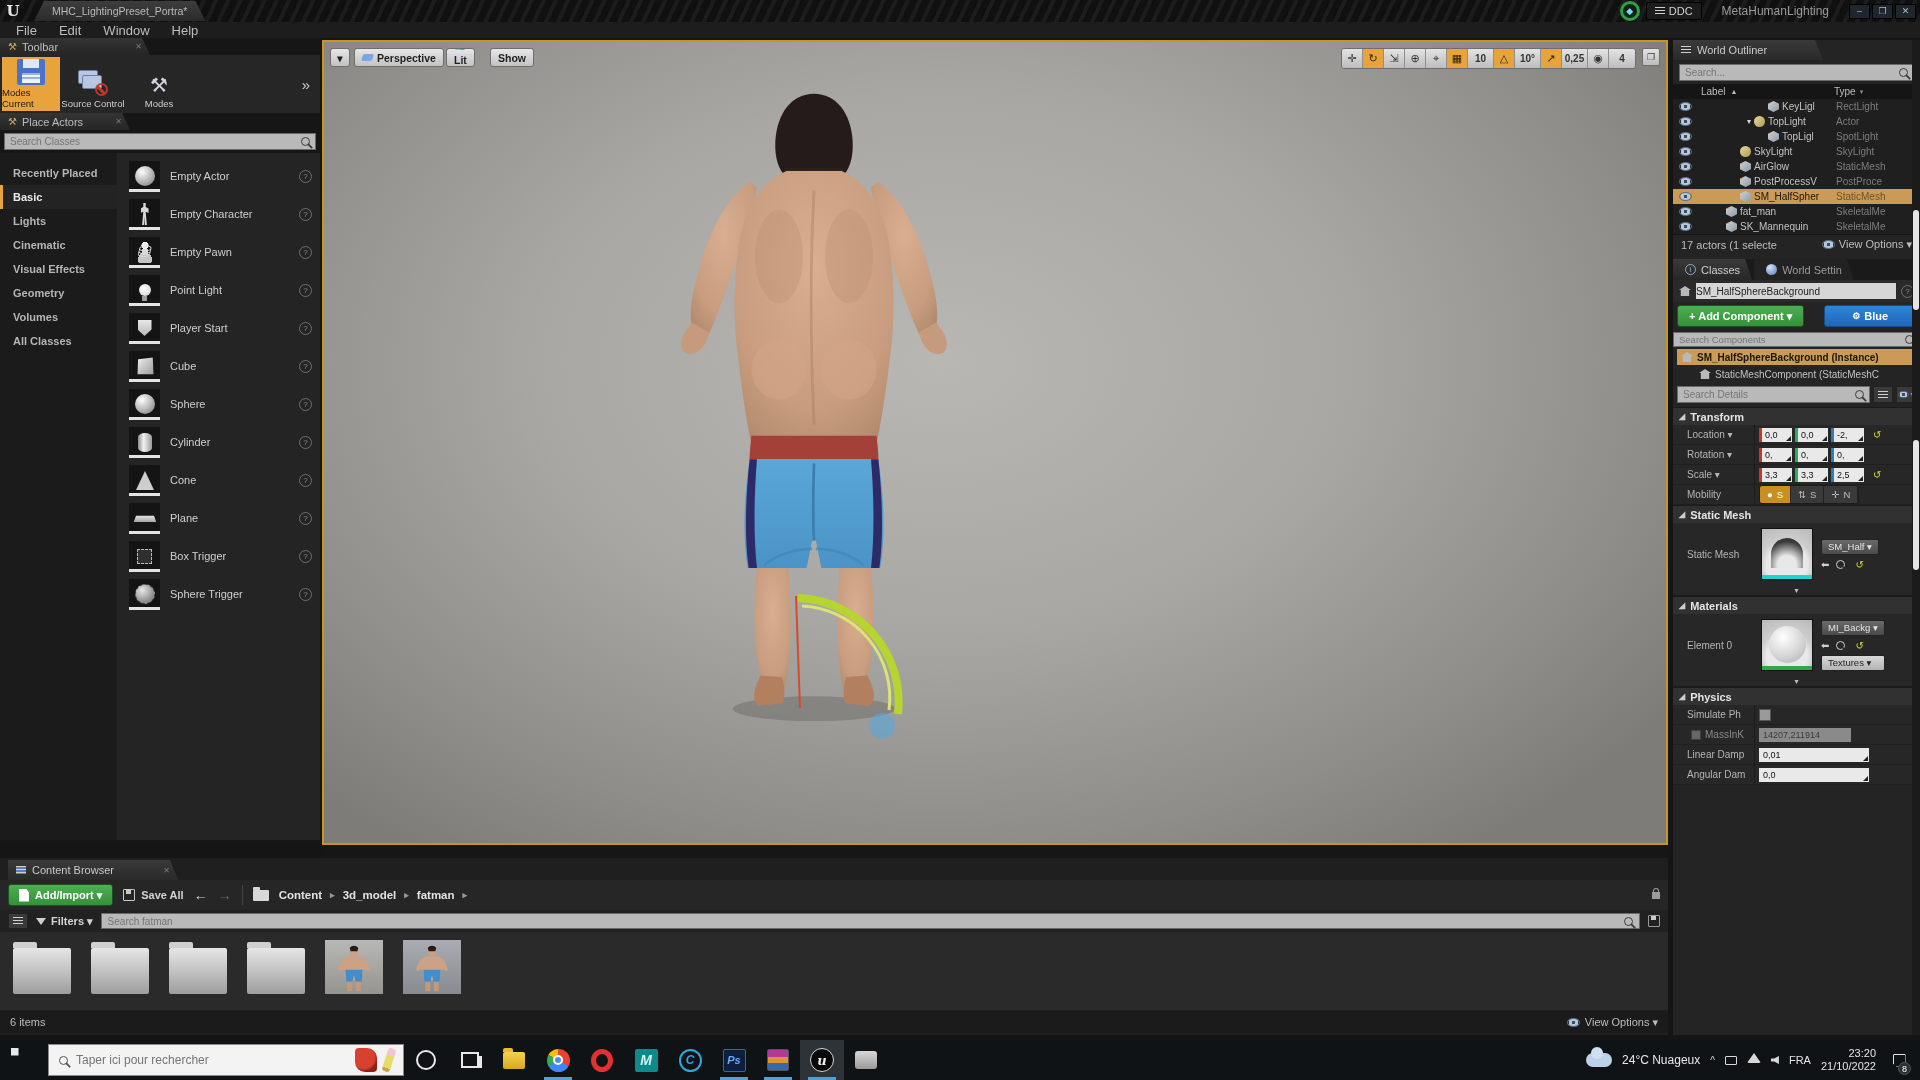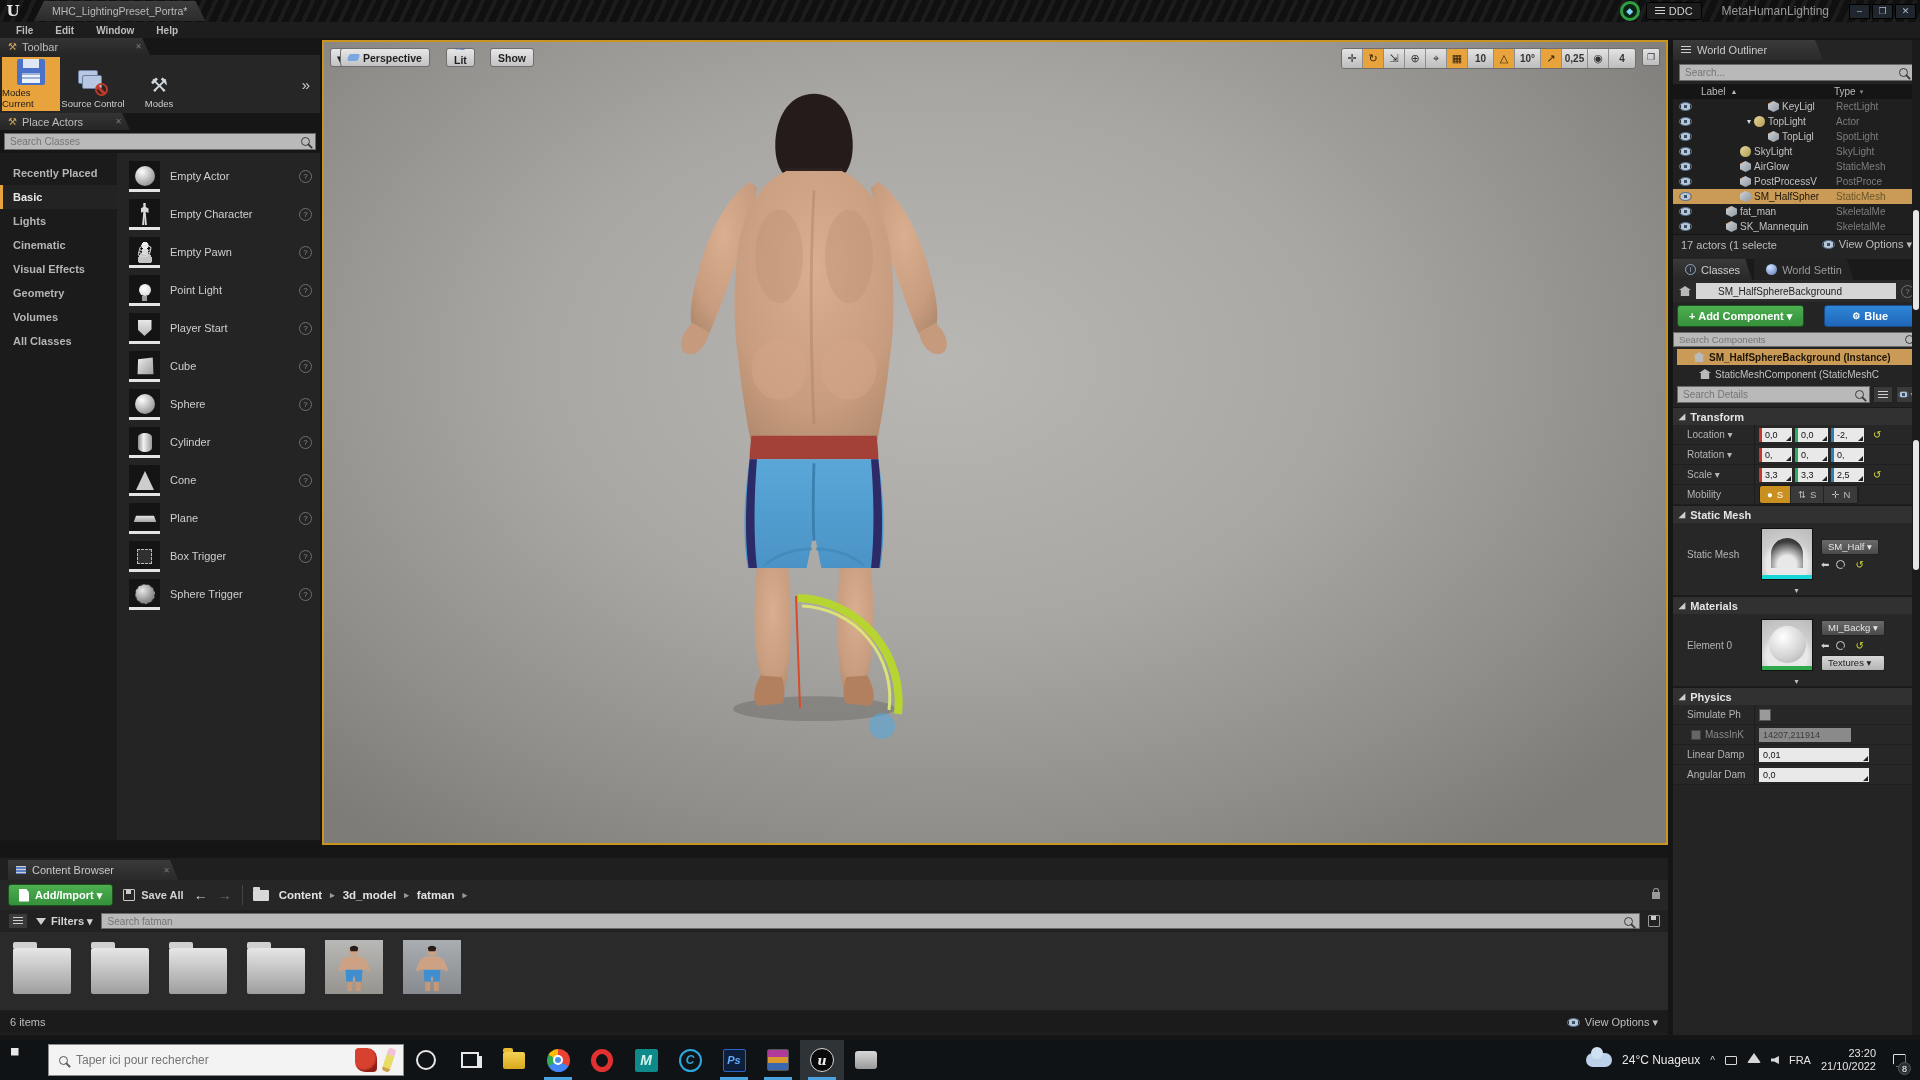--- a/index.html
+++ b/index.html
@@ -22,21 +22,21 @@
     display:flex; align-items:center; gap:4px; color:#d0d0d0; }
   .list-ic { width:10px; height:8px; background:linear-gradient(#cfcfcf 0 1.5px, transparent 1.5px 3px,#cfcfcf 3px 4.5px, transparent 4.5px 6px,#cfcfcf 6px 7.5px, transparent 7.5px); }
   .proj-name { color:#9a9a9a; font-size:12px; padding:0 14px; }
   .win-btns { display:flex; gap:2px; margin-right:4px; }
   .win-btn { width:21px; height:15px; background:#20262e; color:#aebbc8; font-size:9px;
     display:flex; align-items:center; justify-content:center; border:1px solid #000; }
 
   
   .menubar { position:absolute; left:0; top:22px; width:1920px; height:16px; background:#1d1d1d;
     display:flex; align-items:center; gap:2px; padding-left:6px; }
-  .menu-item { padding:0 10px; color:#bdbdbd; font-size:10px;font-weight:bold; }
+  .menu-item { padding:0 10px; color:#bdbdbd; font-size:13px; }
 
   
   .left-zone { position:absolute; left:0; top:38px; width:320px; height:807px; background:#161616; }
   .panel-tab { height:17px; display:flex; align-items:center; gap:5px; padding:0 8px; width:150px;
     background:linear-gradient(#343434,#262626); color:#bdbdbd; clip-path:polygon(0 0, calc(100% - 8px) 0, 100% 100%, 0 100%); }
   .tool-glyph { color:#c9a35a; font-size:10px; }
   .tab-x { color:#777; margin-left:auto; font-size:8px; }
   .toolbar-btns { height:58px; background:#262626; display:flex; align-items:stretch; padding:2px 0 2px 2px; }
   .tb-btn { width:66px; display:flex; flex-direction:column; align-items:center; justify-content:flex-end;
     padding-bottom:2px; gap:2px; color:#cfcfcf; font-size:9.5px; position:relative; }
@@ -85,21 +85,21 @@
   .th-cone i { width:0; height:0; border-left:9px solid transparent; border-right:9px solid transparent; border-bottom:19px solid #cdcdcd; }
   .th-plane i { width:20px; height:9px; background:linear-gradient(#e6e6e6,#a8a8a8); transform:perspective(30px) rotateX(48deg); }
   .th-boxtrigger i { width:15px; height:15px; border:1.5px dashed #bbb; background:rgba(200,200,200,.15); }
 
   
   .viewport { position:absolute; left:322px; top:40px; width:1346px; height:805px;
     border:2px solid #c9951f; background:radial-gradient(ellipse 900px 600px at 46% 40%, #b9b7b4 0%, #a9a7a4 45%, #8f8d8a 80%, #7e7c79 100%); overflow:hidden; }
   .vp-btn { position:absolute; top:6px; height:19px; background:linear-gradient(#e7e7e7,#c2c2c2); border:1px solid #6e6e6e;
     border-radius:3px; display:flex; align-items:center; gap:4px; padding:0 7px; color:#1f1f1f; font-weight:bold; font-size:10.5px; }
   .vp-caret-btn { left:6px; width:20px; justify-content:center; }
-  .vp-persp { left:16px;text-align:right; } .vp-lit { left:122px;flex-direction:column; } .vp-show { left:166px; }
+  .vp-persp { left:30px;text-align:right; } .vp-lit { left:122px;flex-direction:column; } .vp-show { left:166px; }
   .persp-ic { width:11px; height:7px; background:#7aa7e0; border-radius:2px; transform:skewX(-18deg); }
   .lit-ic { width:10px; height:10px; border-radius:50%; background:radial-gradient(circle at 35% 30%, #9fc4ff, #2c55c4); }
   .vp-tools { position:absolute; top:6px; right:30px; display:flex; gap:3px; }
   .vpt-group { display:flex; border:1px solid #6e6e6e; border-radius:3px; overflow:hidden; }
   .vpt { width:21px; height:19px; background:linear-gradient(#e3e3e3,#bdbdbd); display:flex; align-items:center; justify-content:center;
     color:#333; font-size:11px; border-right:1px solid #8e8e8e; }
   .vpt:last-child { border-right:0; }
   .vpt.on { background:#e8a33d; color:#2b1d05; }
   .vpt.num { font-size:10px; font-weight:bold; width:26px; }
   .vp-max { position:absolute; top:6px; right:6px; width:18px; height:18px; border:1px solid #6e6e6e; border-radius:2px;
@@ -136,30 +136,30 @@
   .wo-footer { height:20px; display:flex; align-items:center; padding:0 8px; color:#bdbdbd; background:#242424; border-top:1px solid #151515; }
   .wo-footer .vopt { margin-left:auto; display:flex; align-items:center; gap:4px; }
 
   .det-tabs { display:flex; margin-top:5px; height:21px; background:#1a1a1a; }
   .det-tab { display:flex; align-items:center; gap:5px; padding:0 12px; background:linear-gradient(#3a3a3a,#272727);
     clip-path:polygon(0 0, calc(100% - 7px) 0, 100% 100%, 0 100%); color:#cfcfcf; }
   .det-tab.dim { background:#222; color:#9a9a9a; margin-left:2px; }
   .info-ic { width:11px; height:11px; border-radius:50%; border:1px solid #8fa8c8; color:#8fa8c8; font-size:8px; display:flex; align-items:center; justify-content:center; }
   .globe-ic { width:11px; height:11px; border-radius:50%; background:radial-gradient(circle at 35% 30%, #cfe2ff, #5c78b8); }
   .det-name { height:22px; display:flex; align-items:center; gap:5px; padding:0 6px; background:#2a2a2a; }
-  .det-name .nbox { flex:1; height:16px; background:#d6d6d6; color:#222; display:flex; align-items:center; padding:0 22px; font-size:10px; }
+  .det-name .nbox { flex:1; height:16px; background:#d6d6d6; color:#222; display:flex; align-items:center; padding:0 0; font-size:10px; }
   .house-ic { width:12px; height:10px; background:#b9b9b9; clip-path:polygon(50% 0,100% 40%,85% 40%,85% 100%,15% 100%,15% 40%,0 40%); flex:none; }
   .det-btns { display:flex; gap:20px; padding:3px 4px; }
   .btn-green { flex:1.4; height:22px; background:linear-gradient(#4caf50,#35903a); border:1px solid #1d5220; border-radius:3px;
     color:#fff; font-weight:bold; display:flex; align-items:center; justify-content:center; gap:4px; font-size:11px; }
   .btn-blue { flex:1; height:22px; background:linear-gradient(#2e86d8,#1f66b8); border:1px solid #174a86; border-radius:3px;
     color:#fff; font-weight:bold; display:flex; align-items:center; justify-content:center; gap:4px; font-size:11px; }
   .comp-search { margin:2px 0; height:15px; background:#b9b9b9; border:1px solid #6a6a6a; display:flex; align-items:center; padding:0 5px; }
   .comp-search input { flex:1; border:0; background:transparent; font-size:9.5px; color:#3c3c3c; outline:none; font-family:inherit; }
-  .inst-row { height:16px; margin:1px 4px 0 4px; background:#c99b57; color:#1d1407; display:flex; align-items:center; gap:4px; padding:0 16px; font-size:10px; font-weight:bold; }
+  .inst-row { height:16px; margin:1px 4px 0 4px; background:#c99b57; color:#1d1407; display:flex; align-items:center; gap:4px; padding:0 4px; font-size:10px; font-weight:bold; }
   .comp-row { height:16px; margin:1px 4px; display:flex; align-items:center; gap:4px; padding-left:22px; font-size:10px; color:#c2c2c2; }
   .det-search { display:flex; align-items:center; gap:3px; margin:4px 4px; }
   .det-search .box { flex:1; height:17px; background:#b9b9b9; border:1px solid #6a6a6a; display:flex; align-items:center; padding:0 5px; }
   .det-search input { flex:1; border:0; background:transparent; font-size:10px; color:#3c3c3c; outline:none; font-family:inherit; }
   .sq-btn { width:20px; height:17px; background:#3a3a3a; border:1px solid #222; display:flex; align-items:center; justify-content:center; color:#bbb; font-size:9px; }
   .sec-header { height:18px; background:#313131; border-top:1px solid #1a1a1a; display:flex; align-items:center; gap:5px; padding:0 6px; color:#e4e4e4; font-weight:bold; font-size:11px; }
   .sec-arrow { font-size:8px; color:#cdcdcd; }
   .prop-row { min-height:20px; display:flex; align-items:center; background:#272727; border-bottom:1px solid #1f1f1f; }
   .prop-label { width:82px; padding-left:14px; color:#b5b5b5; font-size:10px; display:flex; align-items:center; gap:4px; flex:none;
     border-right:1px solid #1c1c1c; align-self:stretch; }

